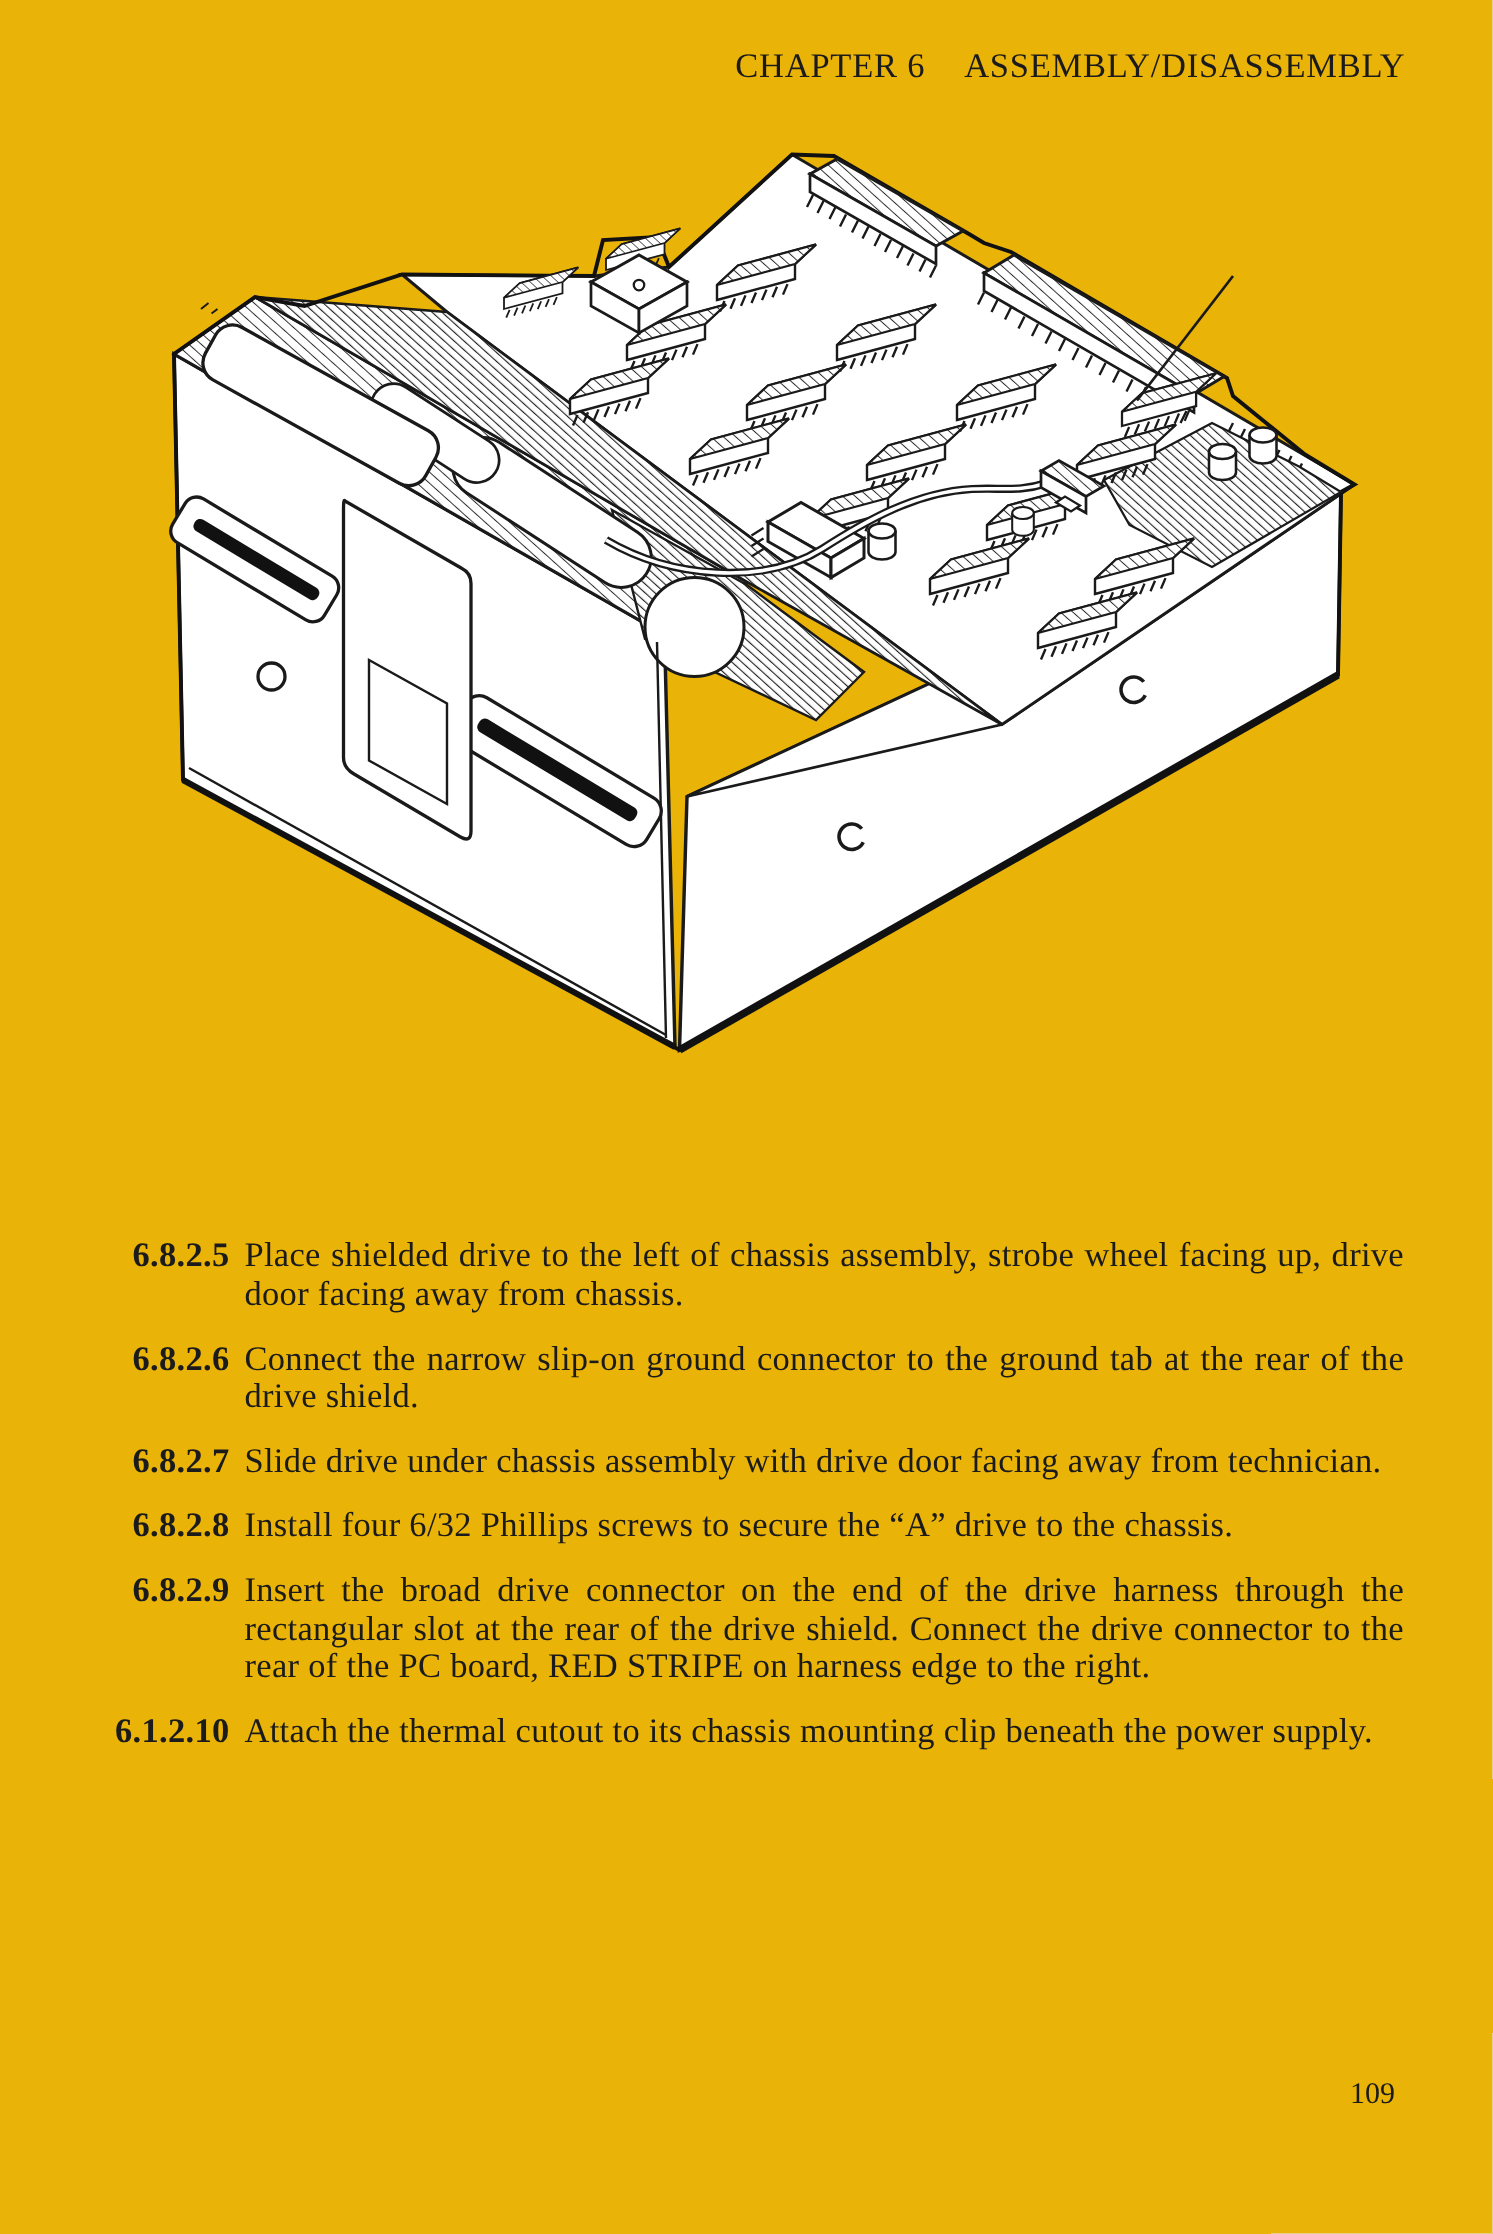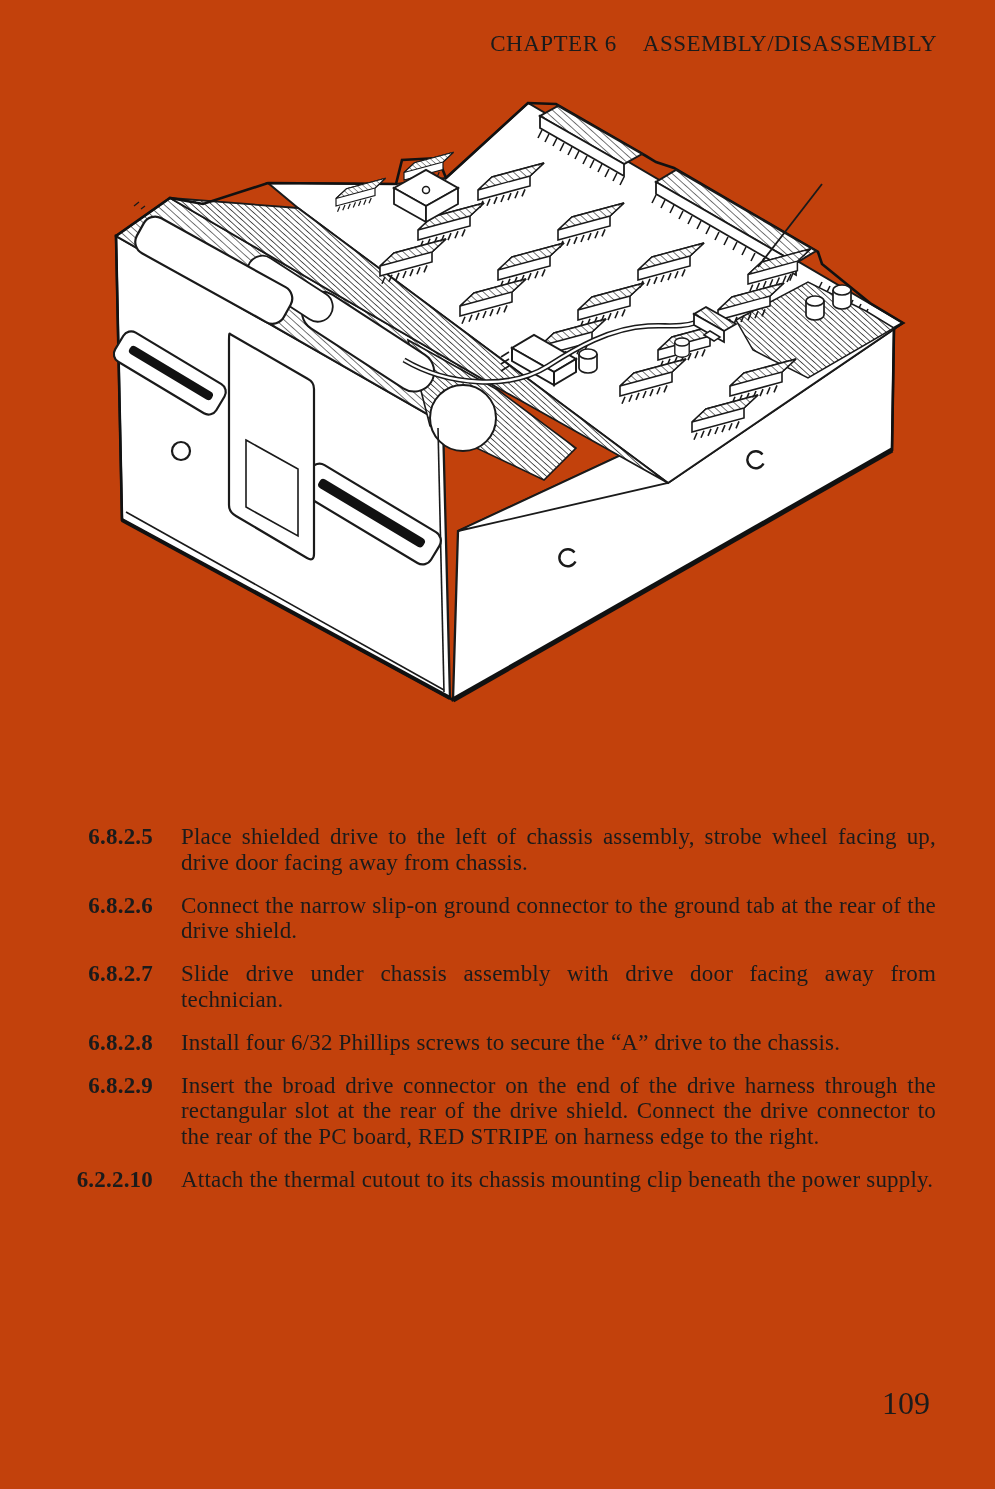--- a/index.html
+++ b/index.html
@@ -1,31 +1,31 @@
 <!DOCTYPE html>
 <html><head>
 <meta charset="utf-8">
 <style>
   html,body{margin:0;padding:0;background:#e8e8e8;}
-  .page{position:relative;width:995px;height:1489px;background:#c2410c;overflow:hidden;
+  .page{position:relative;width:995px;height:1489px;background:#eab308;overflow:hidden;
         font-family:"Liberation Serif", serif;color:#1b1b1b;}
   .chapter-header{position:absolute;top:31px;right:58px;font-size:23px;letter-spacing:.5px;white-space:nowrap;}
   .chapter-header .gap{display:inline-block;width:26px;}
   .figure-area{position:absolute;left:0;top:0;width:995px;height:760px;}
   .figure-svg{position:absolute;left:108px;top:88px;}
   .callout{position:absolute;left:791px;top:119px;font-family:"Liberation Sans", sans-serif;
            font-size:17.5px;line-height:21px;color:#161616;}
   .figure-caption{position:absolute;top:712px;left:0;width:100%;box-sizing:border-box;padding-left:12px;
            text-align:center;font-family:"Liberation Sans", sans-serif;font-weight:bold;
            font-size:26px;letter-spacing:1.2px;color:#171717;}
   .steps{position:absolute;left:58px;top:824px;width:878px;font-size:23px;line-height:25.5px;letter-spacing:.2px;}
   .step{display:flex;margin-bottom:17.5px;}
   .step-num{flex:0 0 95px;text-align:right;white-space:nowrap;font-weight:bold;}
-  .step-text{flex:1;margin-left:28px;text-align:justify;}
-  .page-number{position:absolute;top:1385px;right:65px;font-size:32px;}
+  .step-text{flex:1;margin-left:10px;text-align:justify;}
+  .page-number{position:absolute;top:1385px;right:65px;font-size:20px;}
   svg line, svg path, svg rect, svg circle, svg ellipse{vector-effect:none;}
 </style>
 </head>
 <body>
 
 <div class="page">
 
   <div class="chapter-header">
     <span>CHAPTER 6</span><span class="gap"></span><span>ASSEMBLY/DISASSEMBLY</span>
   </div>
@@ -184,20 +184,20 @@
     </div>
     <div class="step">
       <div class="step-num">6.8.2.8</div>
       <div class="step-text">Install four 6/32 Phillips screws to secure the “A” drive to the chassis.</div>
     </div>
     <div class="step">
       <div class="step-num">6.8.2.9</div>
       <div class="step-text">Insert the broad drive connector on the end of the drive harness through the rectangular slot at the rear of the drive shield. Connect the drive connector to the rear of the PC board, RED STRIPE on harness edge to the right.</div>
     </div>
     <div class="step">
-      <div class="step-num">6.2.2.10</div>
+      <div class="step-num">6.1.2.10</div>
       <div class="step-text">Attach the thermal cutout to its chassis mounting clip beneath the power supply.</div>
     </div>
   </div>
 
   <div class="page-number">109</div>
 
 </div>
 
 </body></html>

